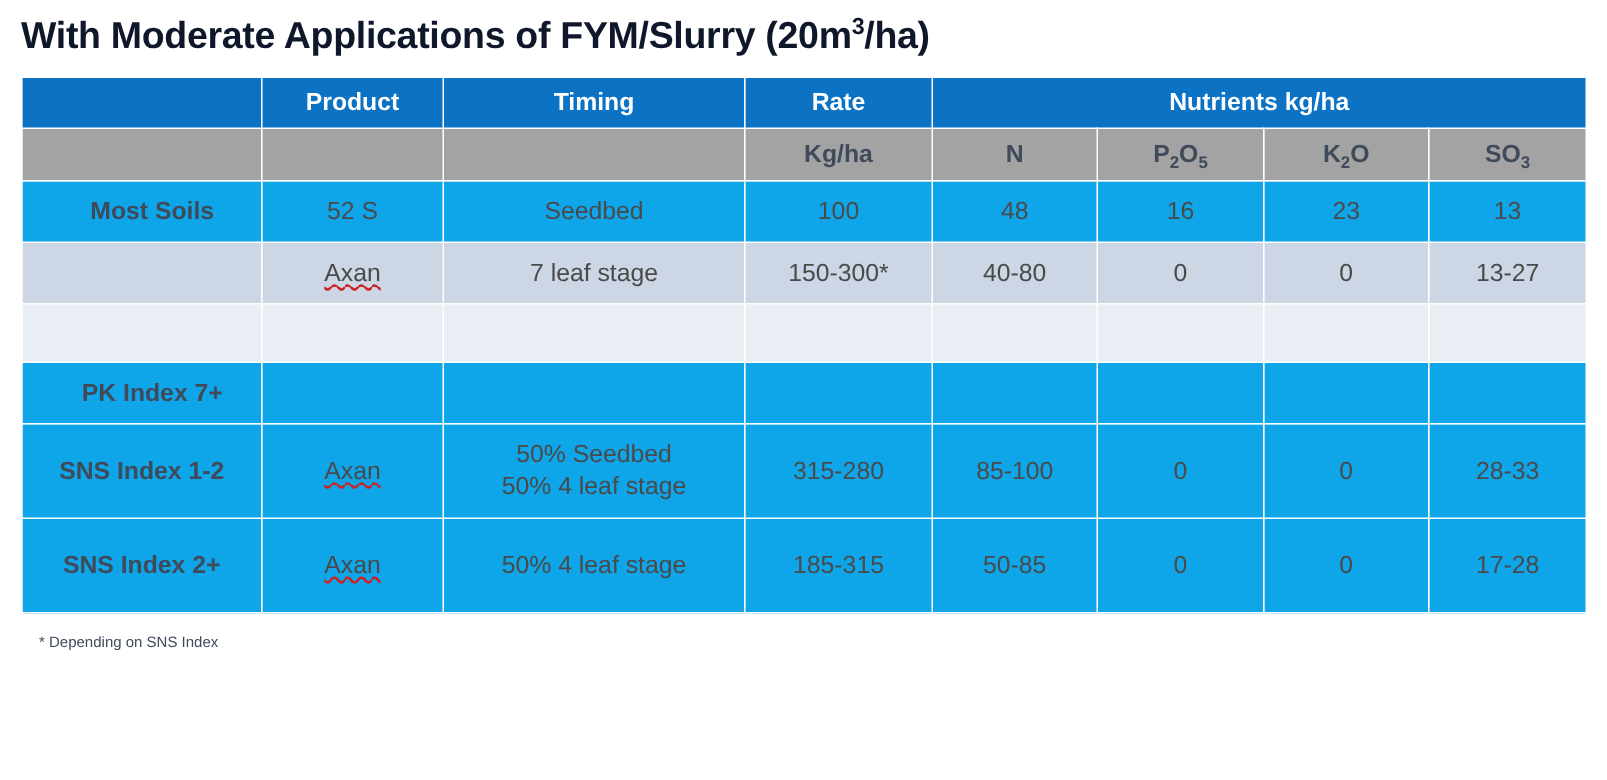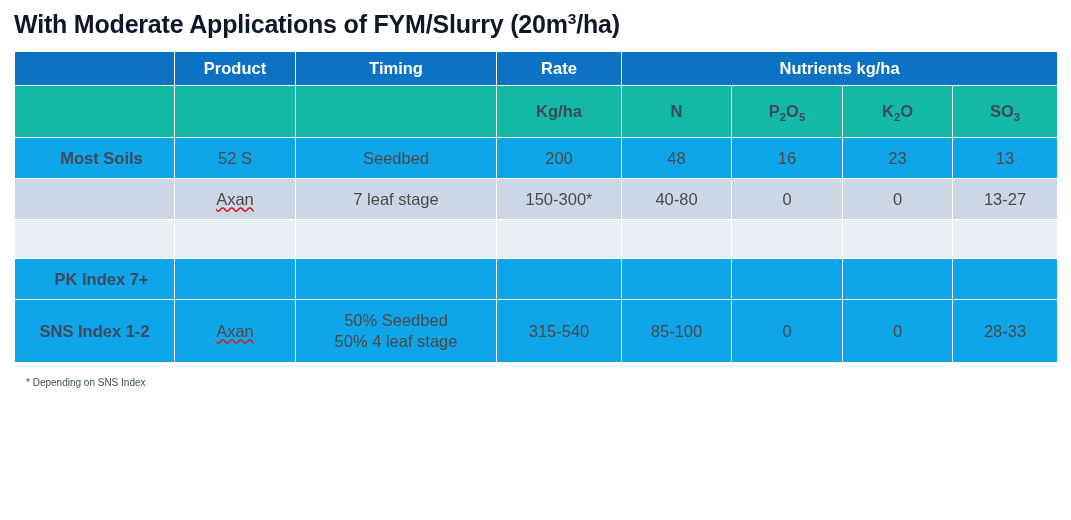--- a/index.html
+++ b/index.html
@@ -58,24 +58,24 @@
 
   .hdr-blue {
     background: #0b72c4;
     color: #ffffff;
     font-weight: bold;
     height: 33px;
     font-size: 17px;
   }
   .hdr-blue.empty { background: #0b72c4; }
   .hdr-sub {
-    background: #14b8a6;
+    background: #a3a3a3;
     color: #3f4a5a;
     font-weight: bold;
-    height: 52px;
+    height: 35px;
     font-size: 17px;
   }
   .hdr-sub sub {
     font-size: 0.68em;
     vertical-align: sub;
     line-height: 0;
   }
   .row-light td { background: #0ea5e9; height: 40px; }
   .row-dark td  { background: #ccd6e5; height: 40px; }
   .row-spacer td { background: #e9edf4; height: 38px; }
@@ -143,21 +143,21 @@
         <th><span>K</span><sub>2</sub><span>O</span></th>
         <th><span>SO</span><sub>3</sub></th>
       </tr>
     </thead>
     <tbody>
 
       <tr class="row-light">
         <td class="rowlabel">Most Soils</td>
         <td>52 S</td>
         <td>Seedbed</td>
-        <td>200</td>
+        <td>100</td>
         <td>48</td>
         <td>16</td>
         <td>23</td>
         <td>13</td>
       </tr>
 
       <tr class="row-dark">
         <td class="rowlabel"></td>
         <td class="spell">Axan</td>
         <td>7 leaf stage</td>
@@ -189,26 +189,36 @@
         <td></td>
         <td></td>
       </tr>
 
 
       <tr class="row-light tall">
         <td class="rowlabel center">SNS Index 1-2</td>
         <td class="spell">Axan</td>
         <td class="two-line" style="white-space:pre-line">50% Seedbed
 50% 4 leaf stage</td>
-        <td>315-540</td>
+        <td>315-280</td>
         <td>85-100</td>
         <td>0</td>
         <td>0</td>
         <td>28-33</td>
       </tr>
 
+      <tr class="row-light tall">
+        <td class="rowlabel center">SNS Index 2+</td>
+        <td class="spell">Axan</td>
+        <td>50% 4 leaf stage</td>
+        <td>185-315</td>
+        <td>50-85</td>
+        <td>0</td>
+        <td>0</td>
+        <td>17-28</td>
+      </tr>
 
     </tbody>
   </table>
 
   <div class="footnote">* Depending on SNS Index</div>
 
 </div>
 
 </body></html>

